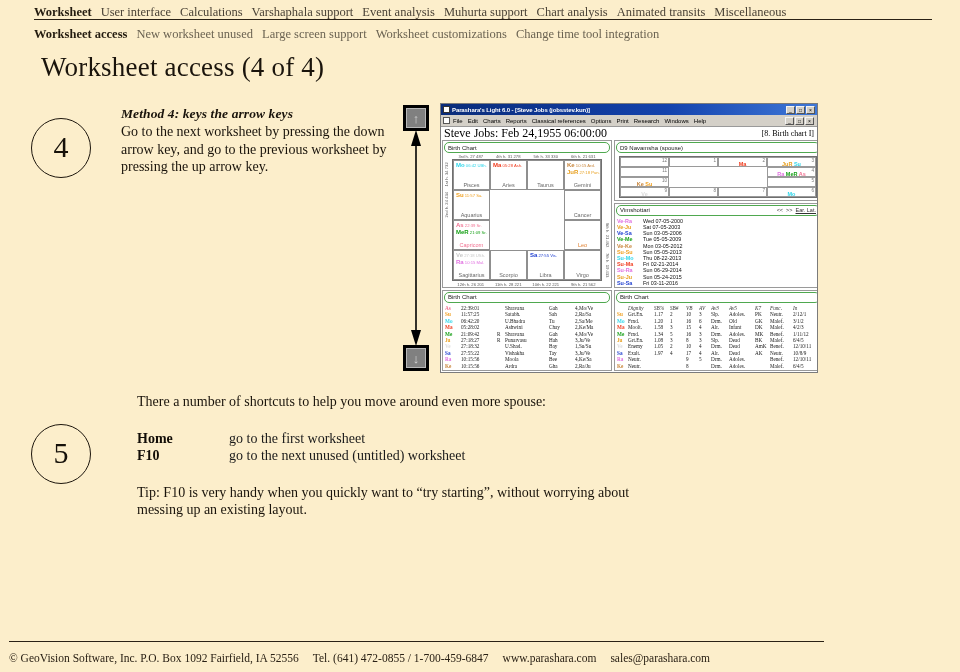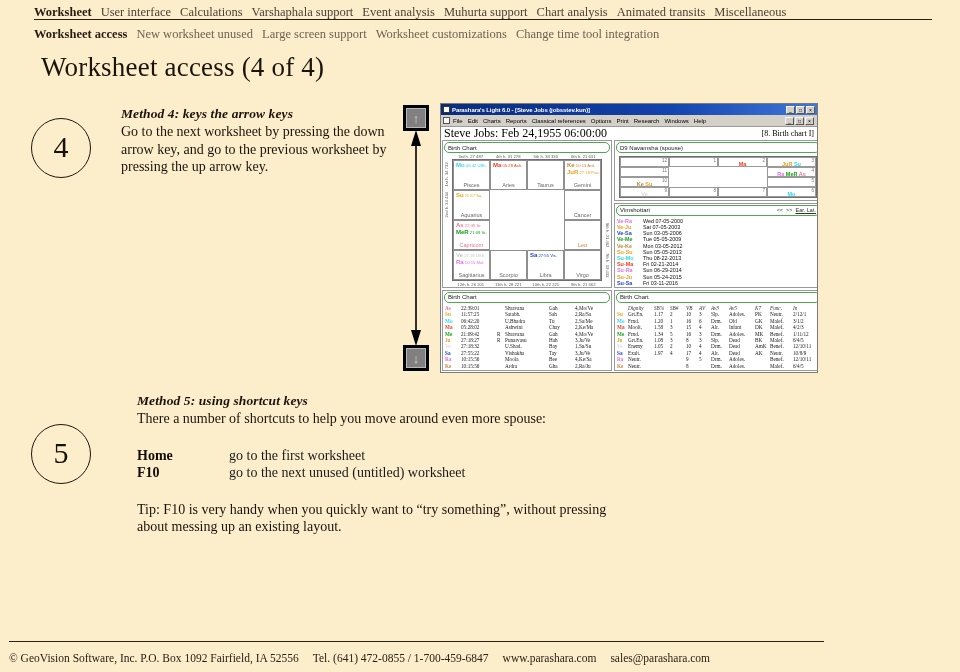--- a/index.html
+++ b/index.html
@@ -687,31 +687,30 @@
               <span class="c" style="width: 26px;">6/4/5</span>
             </div>
           </div>
       </div>
     </div>
   </div>
 </div>
 
 <div class="step-circle" id="step5">5</div>
 <div id="method5">
-  <div class="method-head">Method 5: using shortcut keys</div>
   <div class="method-body">There a number of shortcuts to help you move around even more spouse:</div>
   <div id="shortcut-table">
       <div class="row">
         <div class="key">Home</div>
         <div class="desc">go to the first worksheet</div>
       </div>
       <div class="row">
         <div class="key">F10</div>
         <div class="desc">go to the next unused (untitled) worksheet</div>
       </div>
     </div>
-  <div id="tip" class="method-body">Tip: F10 is very handy when you quickly want to “try something”, without pressing about messing up an existing layout.</div>
+  <div id="tip" class="method-body">Tip: F10 is very handy when you quickly want to “try starting”, without worrying about messing up an existing layout.</div>
 </div>
 
 <div id="rule-2"></div>
 <div id="footer">
   <span>© GeoVision Software, Inc. P.O. Box 1092 Fairfield, IA 52556</span><span class="sp"></span><span>Tel. (641) 472-0855 / 1-700-459-6847</span><span class="sp"></span><span>www.parashara.com</span><span class="sp"></span><span>sales@parashara.com</span>
 </div>
 
 </body></html>

